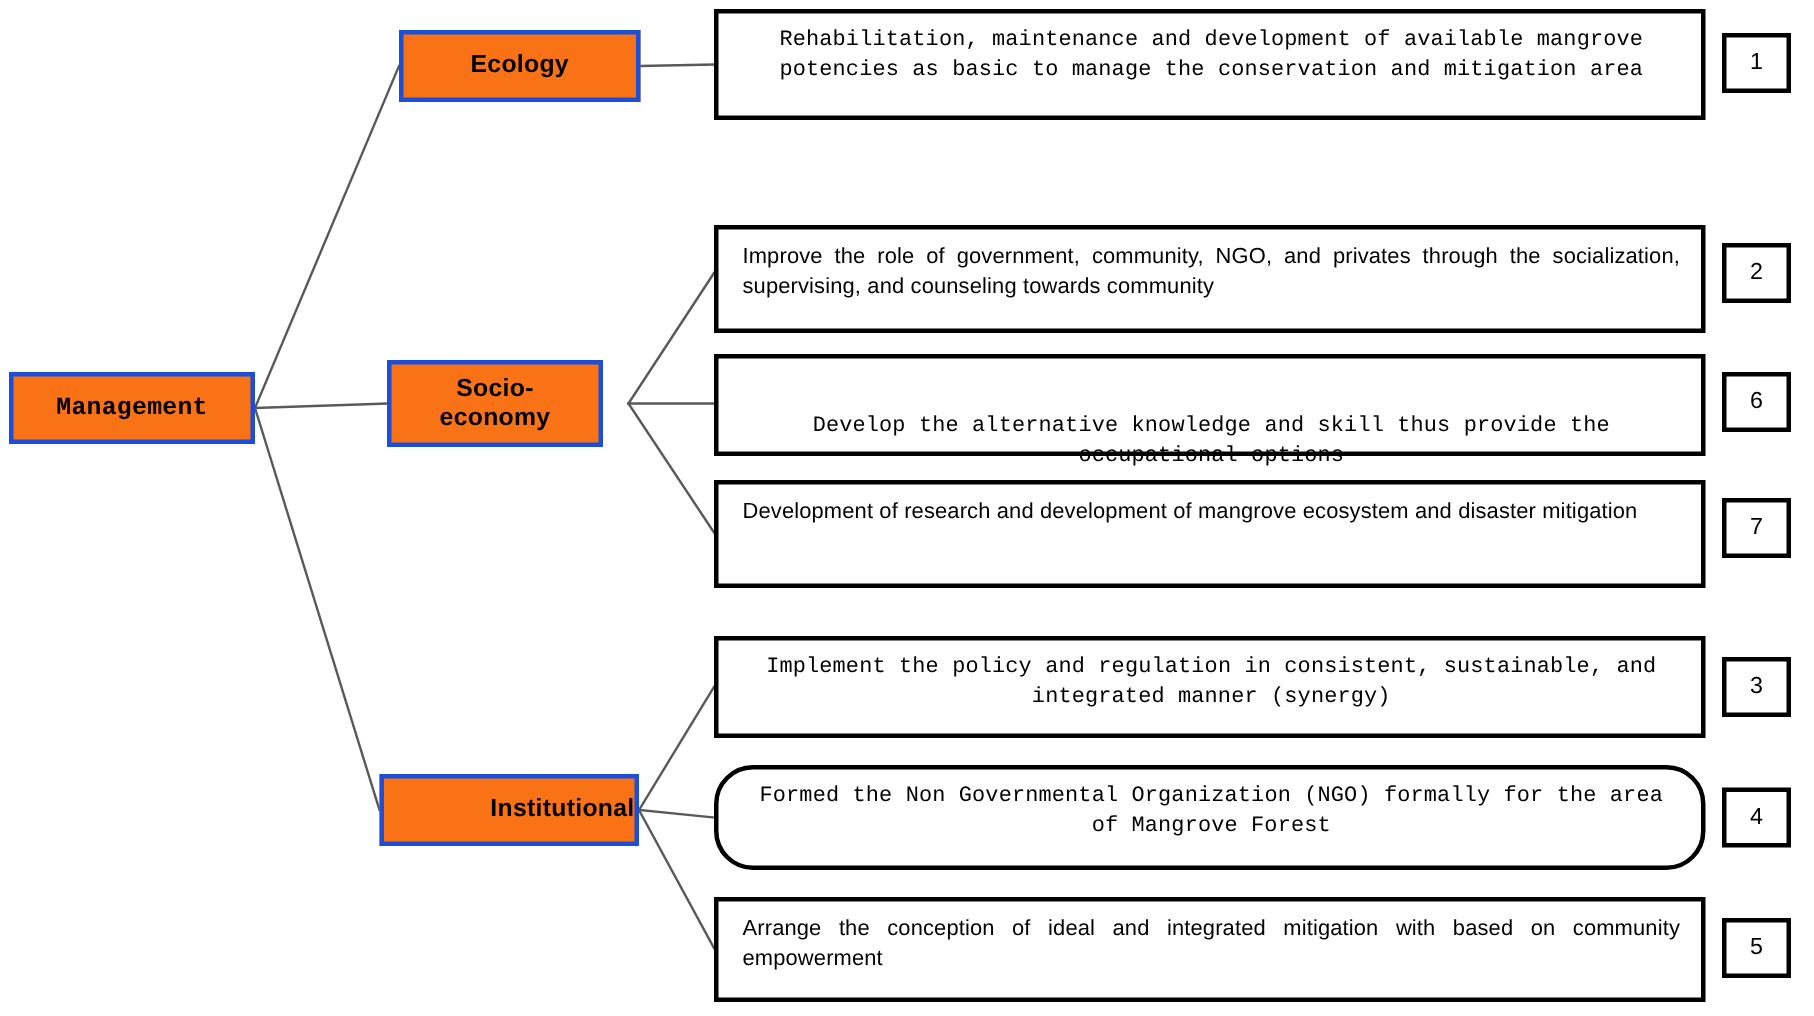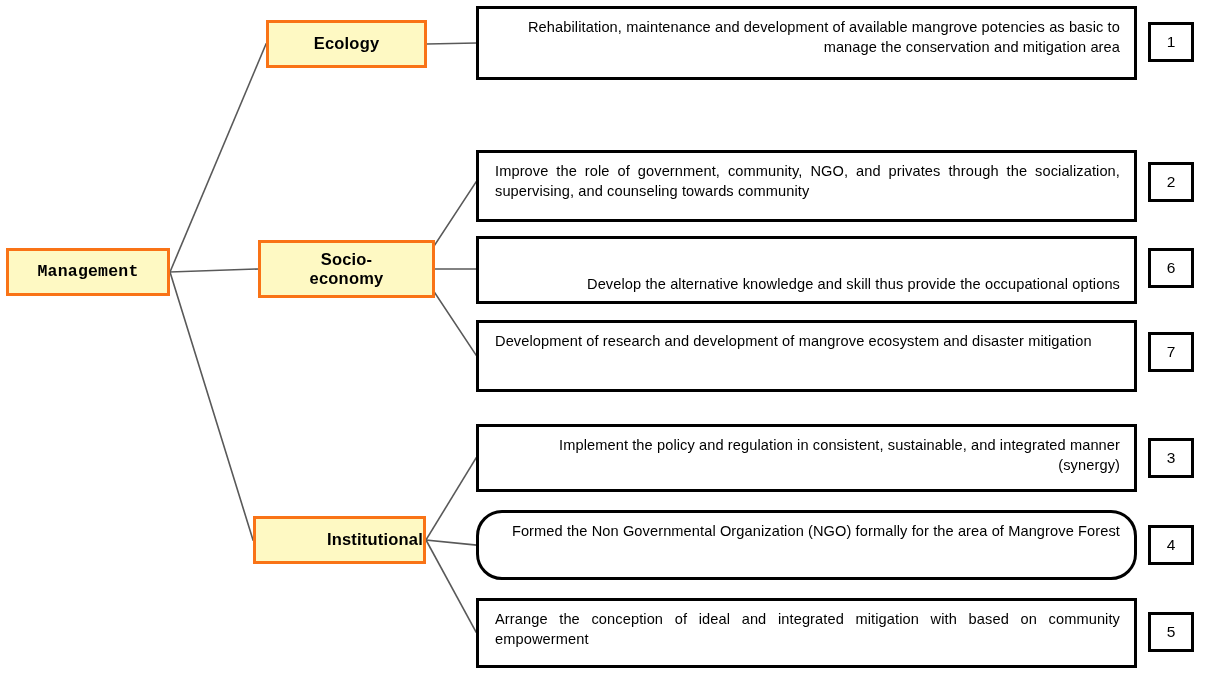--- a/index.html
+++ b/index.html
@@ -23,22 +23,22 @@
     position: absolute;
     left: 0;
     top: 0;
     width: 1209px;
     height: 677px;
     pointer-events: none;
   }
   .node-box {
     position: absolute;
     box-sizing: border-box;
-    background: #fef9c3;
-    border: 3px solid #f97316;
+    background: #f97316;
+    border: 3px solid #1d4ed8;
     display: flex;
     align-items: center;
     justify-content: center;
     text-align: center;
     font-weight: bold;
     font-size: 16.5px;
     line-height: 1.18;
     letter-spacing: 0.2px;
     z-index: 3;
   }
@@ -59,21 +59,22 @@
     display: block;
     width: 100%;
     padding: 9px 14px 0 16px;
     font-size: 14.6px;
     line-height: 1.36;
     text-align: justify;
     text-justify: inter-word;
     letter-spacing: 0.1px;
   }
   .detail-text.no-justify {
-    text-align: right;
+    text-align: center;
+    font-family: Liberation Mono, monospace;
   }
   .badge-box {
     position: absolute;
     box-sizing: border-box;
     background: #ffffff;
     border: 3px solid #000000;
     display: flex;
     align-items: center;
     justify-content: center;
     font-size: 15.5px;
@@ -105,21 +106,21 @@
   </svg>
 
   <div class="node-box root" style="left:6px; top:248px; width:164px; height:48px;">
     <span>Management</span>
   </div>
 
   <div class="node-box" style="left:266px; top:20px; width:161px; height:48px;">
     <span>Ecology</span>
   </div>
 
-  <div class="node-box" style="left:258px; top:240px; width:177px; height:58px; flex-direction:column;">
+  <div class="node-box" style="left:258px; top:240px; width:144px; height:58px; flex-direction:column;">
     <span>Socio-</span>
     <span>economy</span>
   </div>
 
   <div class="node-box" style="left:253px; top:516px; width:173px; height:48px;justify-content:flex-end;">
     <span>Institutional</span>
   </div>
 
   <div class="detail-box" style="left:476px; top:6px; width:661px; height:74px;">
     <span class="detail-text no-justify">Rehabilitation, maintenance and development of available mangrove potencies as basic to manage the conservation and mitigation area</span>

